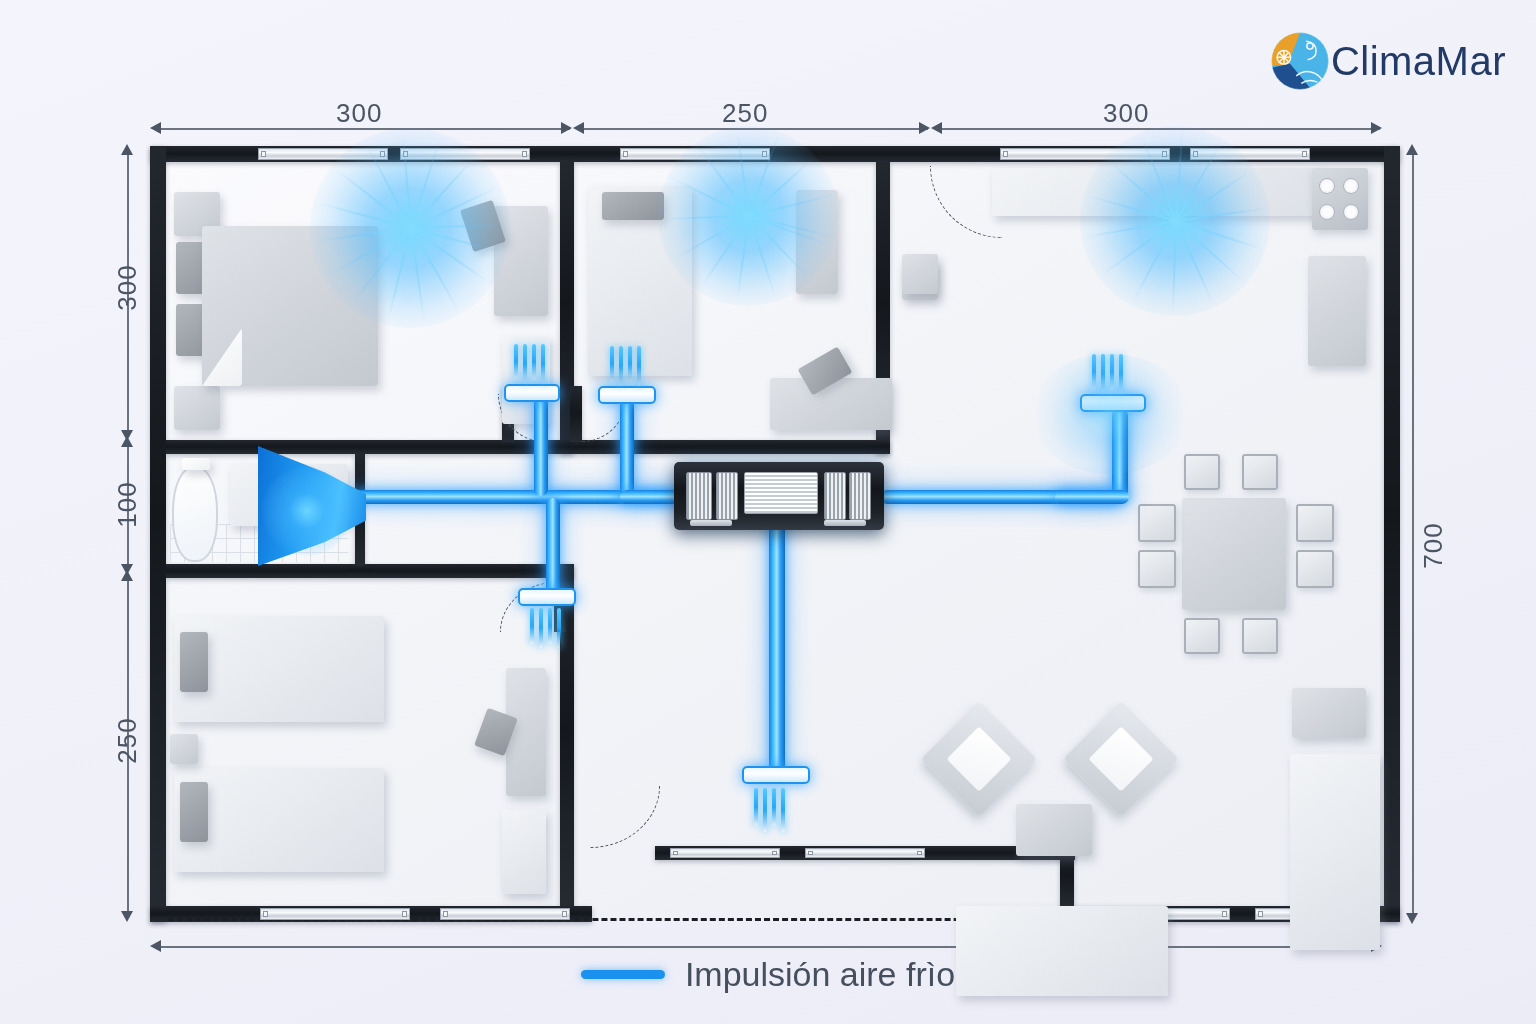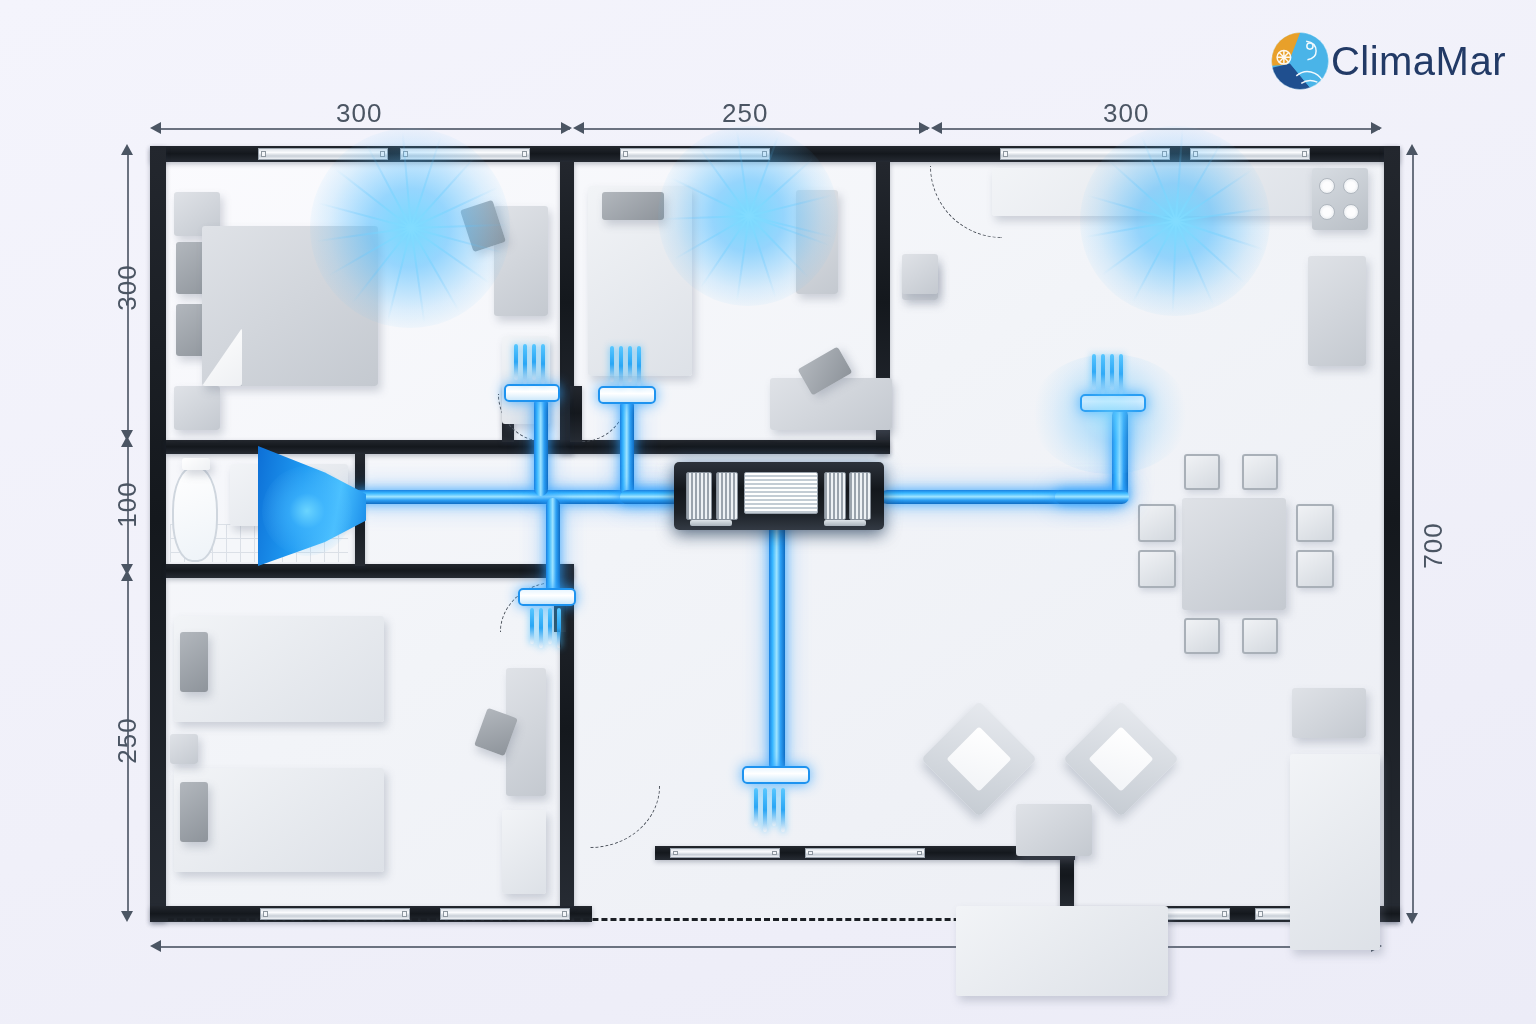--- a/index.html
+++ b/index.html
@@ -457,14 +457,18 @@
       <div class="ray" style="height:92px; transform:rotate(132deg);"></div>
       <div class="ray" style="height:92px; transform:rotate(158deg);"></div>
       <div class="ray" style="height:92px; transform:rotate(184deg);"></div>
       <div class="ray" style="height:92px; transform:rotate(210deg);"></div>
       <div class="ray" style="height:92px; transform:rotate(236deg);"></div>
       <div class="ray" style="height:92px; transform:rotate(262deg);"></div>
     </div>
     <div class="glow-fan" style="left:880px; top:208px; width:160px; height:120px; opacity:.55;"></div>
   </div>
 
+  <div class="legend">
+    <div class="legend-swatch" style="background: rgb(26, 144, 239);"></div>
+    <div class="legend-label">Impulsión aire frìo</div>
+  </div>
 
 </div>
 
 </body></html>

